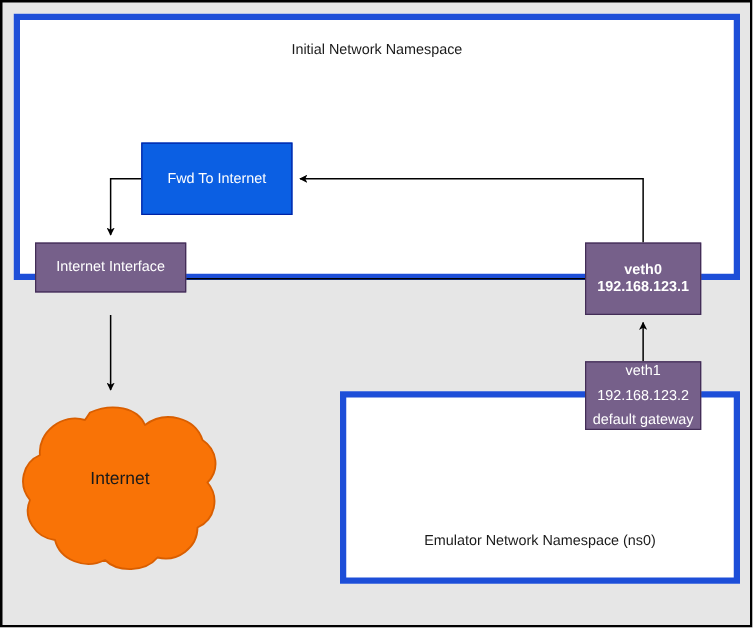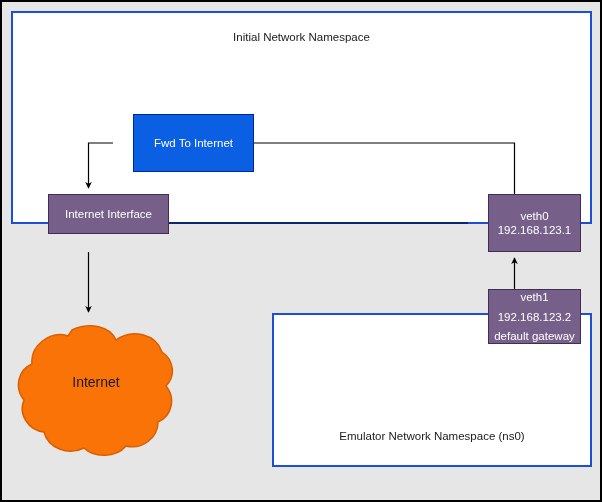--- a/index.html
+++ b/index.html
@@ -15,21 +15,21 @@
     box-sizing: border-box;
     border: 2px solid #000000;
     overflow: hidden;
     font-family: "Liberation Sans", sans-serif;
   }
 
   
   .ns-box {
     position: absolute;
     background: #ffffff;
-    border: 2px solid #1d4ed8;
+    border: 5px solid #1d4ed8;
     box-sizing: border-box;
   }
   #initial-ns {
     left: 9px;
     top: 9px;
     width: 581px;
     height: 213px;
   }
   #emulator-ns {
     left: 270px;
@@ -56,21 +56,20 @@
     box-sizing: border-box;
     display: flex;
     flex-direction: column;
     align-items: center;
     justify-content: center;
     color: #ffffff;
     font-size: 11.5px;
     line-height: 14px;
     text-align: center;
     white-space: nowrap;
-    margin-left: 20px;
   }
   .node-purple {
     background: #76608a;
     border: 1px solid #432d57;
   }
   .node-blue {
     background: #0b5fe3;
     border: 1px solid #0023a5;
   }
   #fwd-to-internet {
@@ -83,20 +82,21 @@
     left: 26px;
     top: 192px;
     width: 121px;
     height: 40px;
   }
   #veth0 {
     left: 466px;
     top: 192px;
     width: 93px;
     height: 58px;
+    font-weight: bold;
   }
   #veth1 {
     left: 466px;
     top: 287px;
     width: 93px;
     height: 55px;
     justify-content: space-between;
   }
 
   

